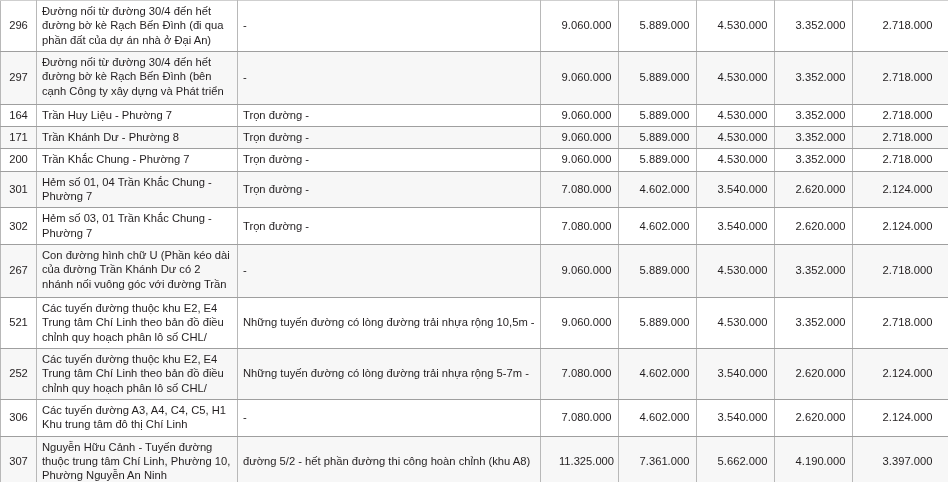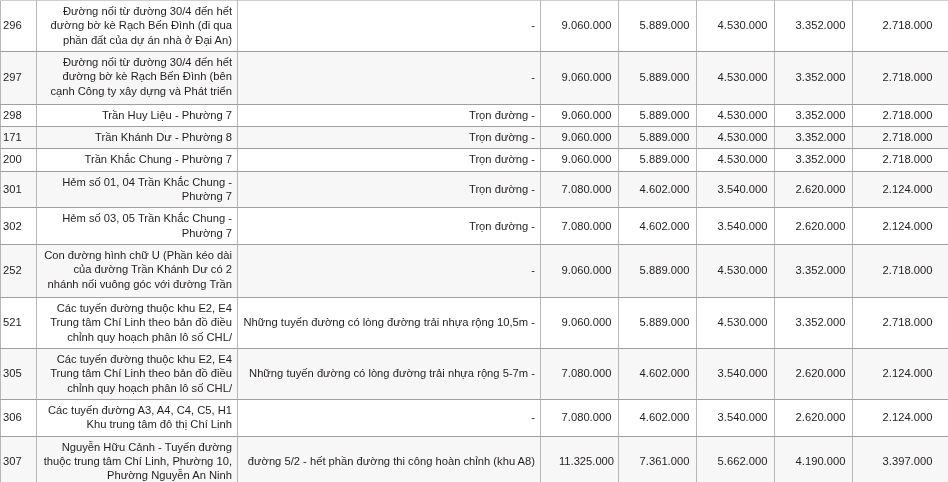--- a/index.html
+++ b/index.html
@@ -41,27 +41,28 @@
   #price-table td {
     border: 1px solid #b8b8b8;
     border-top-color: #9f9f9f;
     border-bottom-color: #9f9f9f;
     padding: 3px 5px 4px 5px;
     vertical-align: middle;
     word-wrap: break-word;
     overflow: hidden;
   }
   #price-table td.stt {
+    text-align: center;
     padding-left: 2px;
     padding-right: 2px;
     white-space: nowrap;
   }
   #price-table td.name,
   #price-table td.range {
-    text-align: right;
+    text-align: left;
   }
   #price-table td.num {
     text-align: center;
     white-space: nowrap;
     padding-left: 16px;
     padding-right: 2px;
   }
   #price-table tr:first-child td {
     border-top: 1px solid #cfcfcf;
   }
@@ -133,21 +134,21 @@
         </td>
         <td class="num">
           <span class="clip">3.352.000</span>
         </td>
         <td class="num">
           <span class="clip">2.718.000</span>
         </td>
       </tr>
       <tr>
         <td class="stt">
-          <span class="clip">298</span>
+          <span class="clip">164</span>
         </td>
         <td class="name">
           <span class="clip">Trần Huy Liệu - Phường 7</span>
         </td>
         <td class="range">
           <span class="clip">Trọn đường -</span>
         </td>
         <td class="num">
           <span class="clip">9.060.000</span>
         </td>
@@ -240,21 +241,21 @@
         </td>
         <td class="num">
           <span class="clip">2.124.000</span>
         </td>
       </tr>
       <tr>
         <td class="stt">
           <span class="clip">302</span>
         </td>
         <td class="name">
-          <span class="clip">Hẻm số 03, 05 Trần Khắc Chung - Phường 7</span>
+          <span class="clip">Hẻm số 03, 01 Trần Khắc Chung - Phường 7</span>
         </td>
         <td class="range">
           <span class="clip">Trọn đường -</span>
         </td>
         <td class="num">
           <span class="clip">7.080.000</span>
         </td>
         <td class="num">
           <span class="clip">4.602.000</span>
         </td>
@@ -263,73 +264,73 @@
         </td>
         <td class="num">
           <span class="clip">2.620.000</span>
         </td>
         <td class="num">
           <span class="clip">2.124.000</span>
         </td>
       </tr>
       <tr class="alt">
         <td class="stt">
+          <span class="clip">267</span>
+        </td>
+        <td class="name">
+          <span class="clip">Con đường hình chữ U (Phần kéo dài của đường Trần Khánh Dư có 2 nhánh nối vuông góc với đường Trần H</span>
+        </td>
+        <td class="range">
+          <span class="clip">-</span>
+        </td>
+        <td class="num">
+          <span class="clip">9.060.000</span>
+        </td>
+        <td class="num">
+          <span class="clip">5.889.000</span>
+        </td>
+        <td class="num">
+          <span class="clip">4.530.000</span>
+        </td>
+        <td class="num">
+          <span class="clip">3.352.000</span>
+        </td>
+        <td class="num">
+          <span class="clip">2.718.000</span>
+        </td>
+      </tr>
+      <tr>
+        <td class="stt">
+          <span class="clip">521</span>
+        </td>
+        <td class="name">
+          <span class="clip">Các tuyến đường thuộc khu E2, E4 Trung tâm Chí Linh theo bản đồ điều chỉnh quy hoạch phân lô số CHL/</span>
+        </td>
+        <td class="range">
+          <span class="clip">Những tuyến đường có lòng đường trải nhựa rộng 10,5m -</span>
+        </td>
+        <td class="num">
+          <span class="clip">9.060.000</span>
+        </td>
+        <td class="num">
+          <span class="clip">5.889.000</span>
+        </td>
+        <td class="num">
+          <span class="clip">4.530.000</span>
+        </td>
+        <td class="num">
+          <span class="clip">3.352.000</span>
+        </td>
+        <td class="num">
+          <span class="clip">2.718.000</span>
+        </td>
+      </tr>
+      <tr class="alt">
+        <td class="stt">
           <span class="clip">252</span>
-        </td>
-        <td class="name">
-          <span class="clip">Con đường hình chữ U (Phần kéo dài của đường Trần Khánh Dư có 2 nhánh nối vuông góc với đường Trần H</span>
-        </td>
-        <td class="range">
-          <span class="clip">-</span>
-        </td>
-        <td class="num">
-          <span class="clip">9.060.000</span>
-        </td>
-        <td class="num">
-          <span class="clip">5.889.000</span>
-        </td>
-        <td class="num">
-          <span class="clip">4.530.000</span>
-        </td>
-        <td class="num">
-          <span class="clip">3.352.000</span>
-        </td>
-        <td class="num">
-          <span class="clip">2.718.000</span>
-        </td>
-      </tr>
-      <tr>
-        <td class="stt">
-          <span class="clip">521</span>
-        </td>
-        <td class="name">
-          <span class="clip">Các tuyến đường thuộc khu E2, E4 Trung tâm Chí Linh theo bản đồ điều chỉnh quy hoạch phân lô số CHL/</span>
-        </td>
-        <td class="range">
-          <span class="clip">Những tuyến đường có lòng đường trải nhựa rộng 10,5m -</span>
-        </td>
-        <td class="num">
-          <span class="clip">9.060.000</span>
-        </td>
-        <td class="num">
-          <span class="clip">5.889.000</span>
-        </td>
-        <td class="num">
-          <span class="clip">4.530.000</span>
-        </td>
-        <td class="num">
-          <span class="clip">3.352.000</span>
-        </td>
-        <td class="num">
-          <span class="clip">2.718.000</span>
-        </td>
-      </tr>
-      <tr class="alt">
-        <td class="stt">
-          <span class="clip">305</span>
         </td>
         <td class="name">
           <span class="clip">Các tuyến đường thuộc khu E2, E4 Trung tâm Chí Linh theo bản đồ điều chỉnh quy hoạch phân lô số CHL/</span>
         </td>
         <td class="range">
           <span class="clip">Những tuyến đường có lòng đường trải nhựa rộng 5-7m -</span>
         </td>
         <td class="num">
           <span class="clip">7.080.000</span>
         </td>

